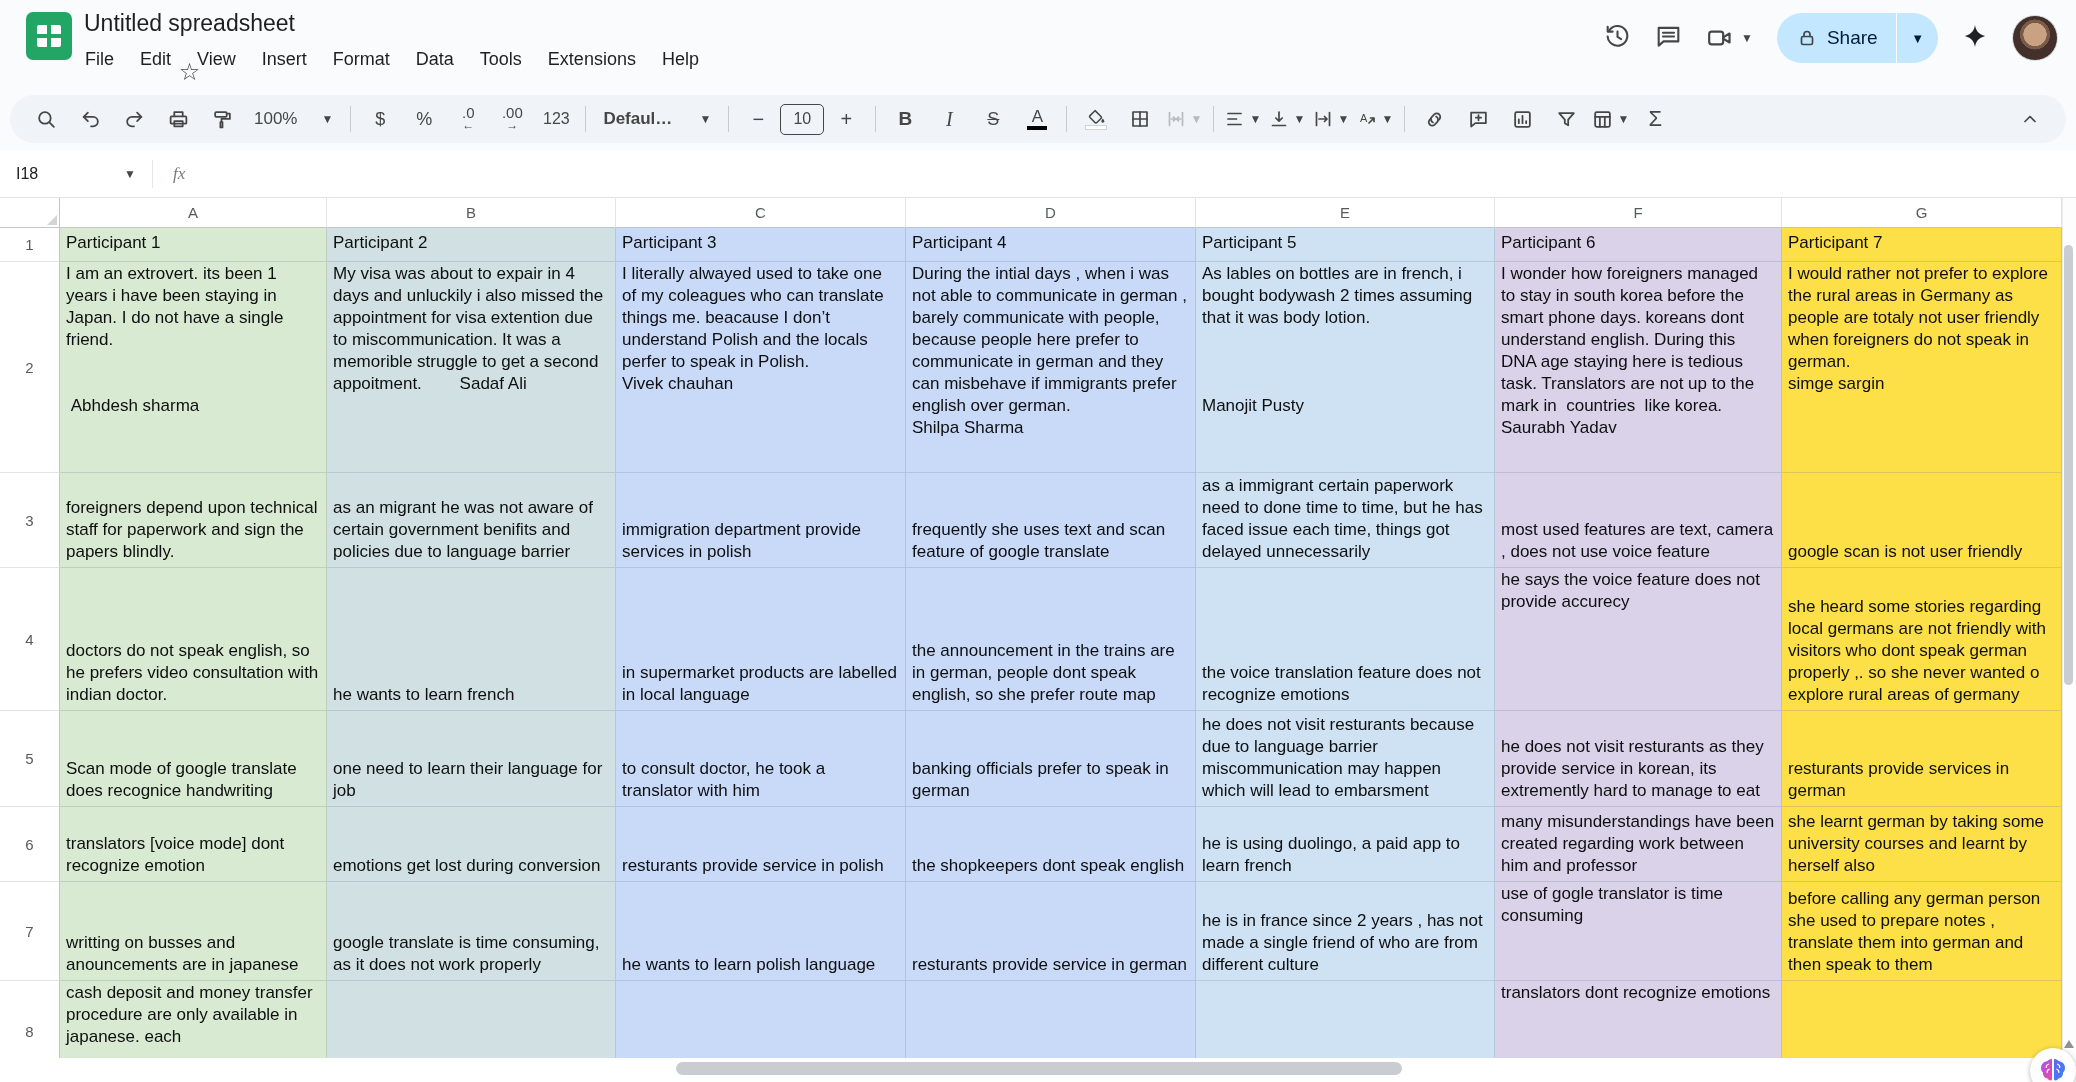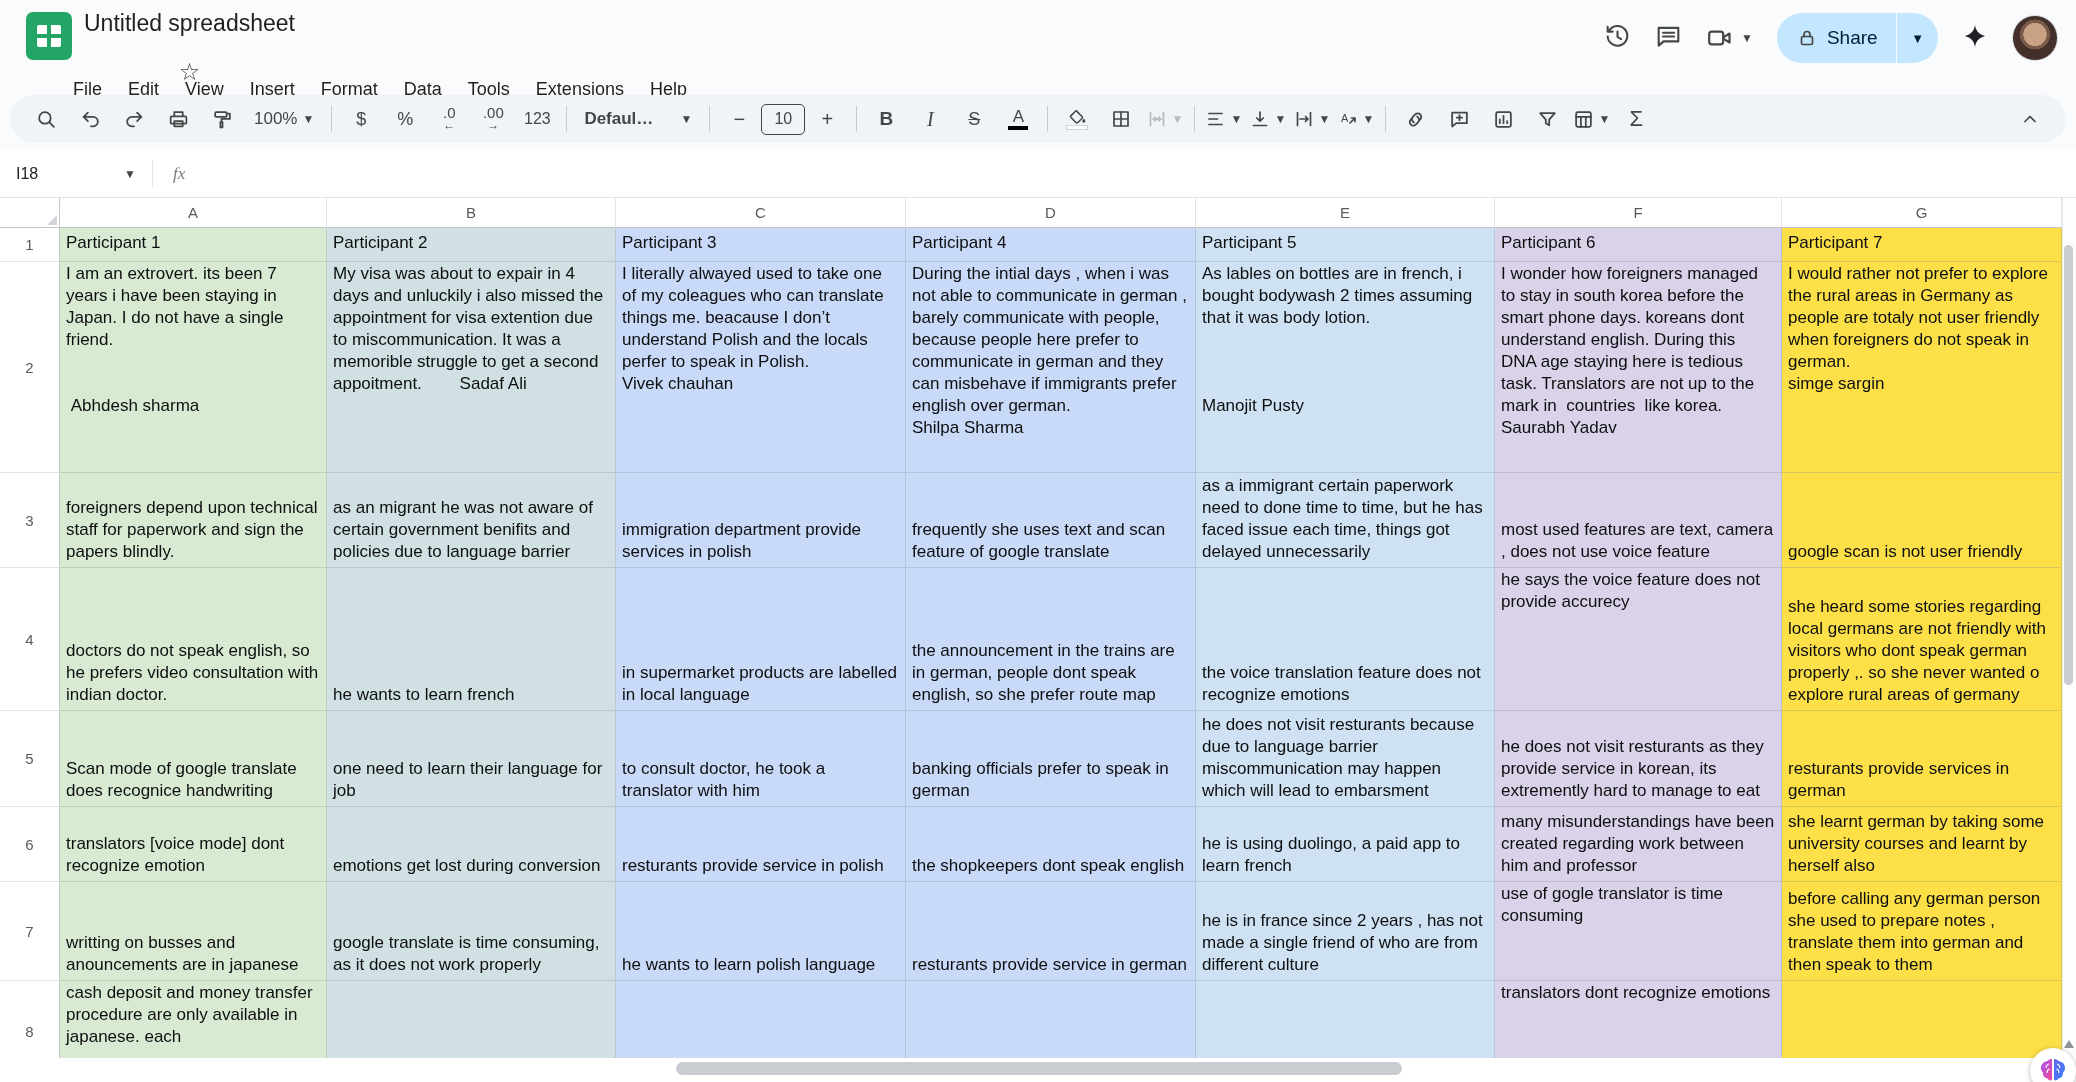--- a/index.html
+++ b/index.html
@@ -9,40 +9,40 @@
   
   .topbar{position:absolute;top:0;left:0;right:0;height:150px;background:#f9fbfd;}
   .logo{position:absolute;left:26px;top:12px;width:46px;height:48px;background:#23a566;border-radius:7px;}
   .logo .gridglyph{position:absolute;left:11px;top:13px;width:24px;height:22px;background:#fff;border-radius:2px;}
   .logo .gridglyph:before{content:"";position:absolute;left:0;top:9px;width:24px;height:4px;background:#23a566;}
   .logo .gridglyph:after{content:"";position:absolute;left:10px;top:0;width:4px;height:22px;background:#23a566;}
   .titlerow{position:absolute;left:84px;top:10px;display:flex;align-items:center;gap:24px;flex-direction:column;}
   .doctitle{font-size:23px;color:#1f1f1f;}
   .titleicon{color:#444746;display:flex;align-items:center;}
   .star{font-size:24px;margin-top:-3px;}
-  .menurow{position:absolute;left:60px;top:44px;display:flex;margin-top:30px;}
+  .menurow{position:absolute;left:72px;top:44px;display:flex;}
   .menuitem{font-size:18px;color:#1f1f1f;padding:5px 13px;border-radius:14px;cursor:default;}
   .topright{position:absolute;right:18px;top:8px;height:60px;display:flex;align-items:center;gap:24px;}
   .sharebtn{display:flex;align-items:center;height:50px;border-radius:25px;background:#c2e7ff;color:#001d35;overflow:hidden;}
   .sharemain{display:flex;align-items:center;gap:10px;padding:0 18px 0 20px;height:100%;text-align:center;}
   .sharelabel{font-size:19px;font-weight:500;}
   .sharesep{width:1.5px;height:50px;background:#f9fbfd;}
   .sharedrop{padding:0 14px;font-size:13px;color:#001d35;}
   .avatar{width:44px;height:44px;border-radius:50%;
     background:radial-gradient(circle at 50% 42%,#c9a183 0 34%,#7a5b49 35% 44%,#43302a 45% 100%);
     border:1px solid #d8dce0;}
   .caret{font-size:12px;color:#444746;}
 
   
   .toolbar{position:absolute;left:10px;right:10px;top:95px;height:48px;background:#f0f4f9;border-radius:24px;
            display:flex;align-items:center;padding:0 14px;box-sizing:border-box;}
   .tbtn{height:38px;min-width:36px;display:flex;align-items:center;justify-content:center;border-radius:8px;
         color:#444746;font-size:18px;gap:4px;padding:0 4px;}
   .tdiv{width:1px;height:26px;background:#c7cad0;margin:0 7px;flex:0 0 auto;}
-  .tsel{display:flex;align-items:center;gap:5px;padding:0 10px;}
+  .tsel{display:flex;align-items:center;gap:24px;padding:0 10px;}
   .zoomtxt,.fonttxt{font-size:17px;color:#444746;}
   .fsbox{width:42px;height:29px;border:1.6px solid #444746;border-radius:5px;display:flex;align-items:center;
          justify-content:center;font-size:16px;color:#444746;}
   .bold{font-weight:bold;font-size:19px;}
   .ital{font-style:italic;font-family:"Liberation Serif",serif;font-size:20px;}
   .strike{text-decoration:line-through;font-size:18px;}
   .tcol{display:flex;flex-direction:column;align-items:center;line-height:16px;}
   .tcol .bar{width:20px;height:4px;background:#000;margin-top:1px;}
   .tcol .barw{width:22px;height:5px;background:#fff;border:1px solid #d0d3d8;box-sizing:border-box;margin-top:1px;}
   .dec{display:flex;flex-direction:column;align-items:center;line-height:13px;font-size:15px;color:#444746;}
@@ -347,21 +347,21 @@
   <div class="rhd">1</div>
   <div class="cell colA vmid">Participant 1</div>
   <div class="cell colB vmid">Participant 2</div>
   <div class="cell colC vmid">Participant 3</div>
   <div class="cell colD vmid">Participant 4</div>
   <div class="cell colE vmid">Participant 5</div>
   <div class="cell colF vmid">Participant 6</div>
   <div class="cell colG vmid">Participant 7</div>
 
   <div class="rhd">2</div>
-  <div class="cell colA vtop">I am an extrovert. its been 7 years i have been staying in Japan. I do not have a single friend.
+  <div class="cell colA vtop">I am an extrovert. its been 1 years i have been staying in Japan. I do not have a single friend.
 
 
  Abhdesh sharma</div>
   <div class="cell colB vtop">My visa was about to expair in 4 days and unluckily i also missed the appointment for visa extention due to miscommunication. It was a memorible struggle to get a second appoitment.        Sadaf Ali</div>
   <div class="cell colC vtop">I literally alwayed used to take one of my coleagues who can translate things me. beacause I don’t understand Polish and the locals perfer to speak in Polish.
 Vivek chauhan</div>
   <div class="cell colD vtop">During the intial days , when i was not able to communicate in german , barely communicate with people, because people here prefer to communicate in german and they can misbehave if immigrants prefer english over german.
 Shilpa Sharma</div>
   <div class="cell colE vtop">As lables on bottles are in french, i bought bodywash 2 times assuming that it was body lotion.
 

